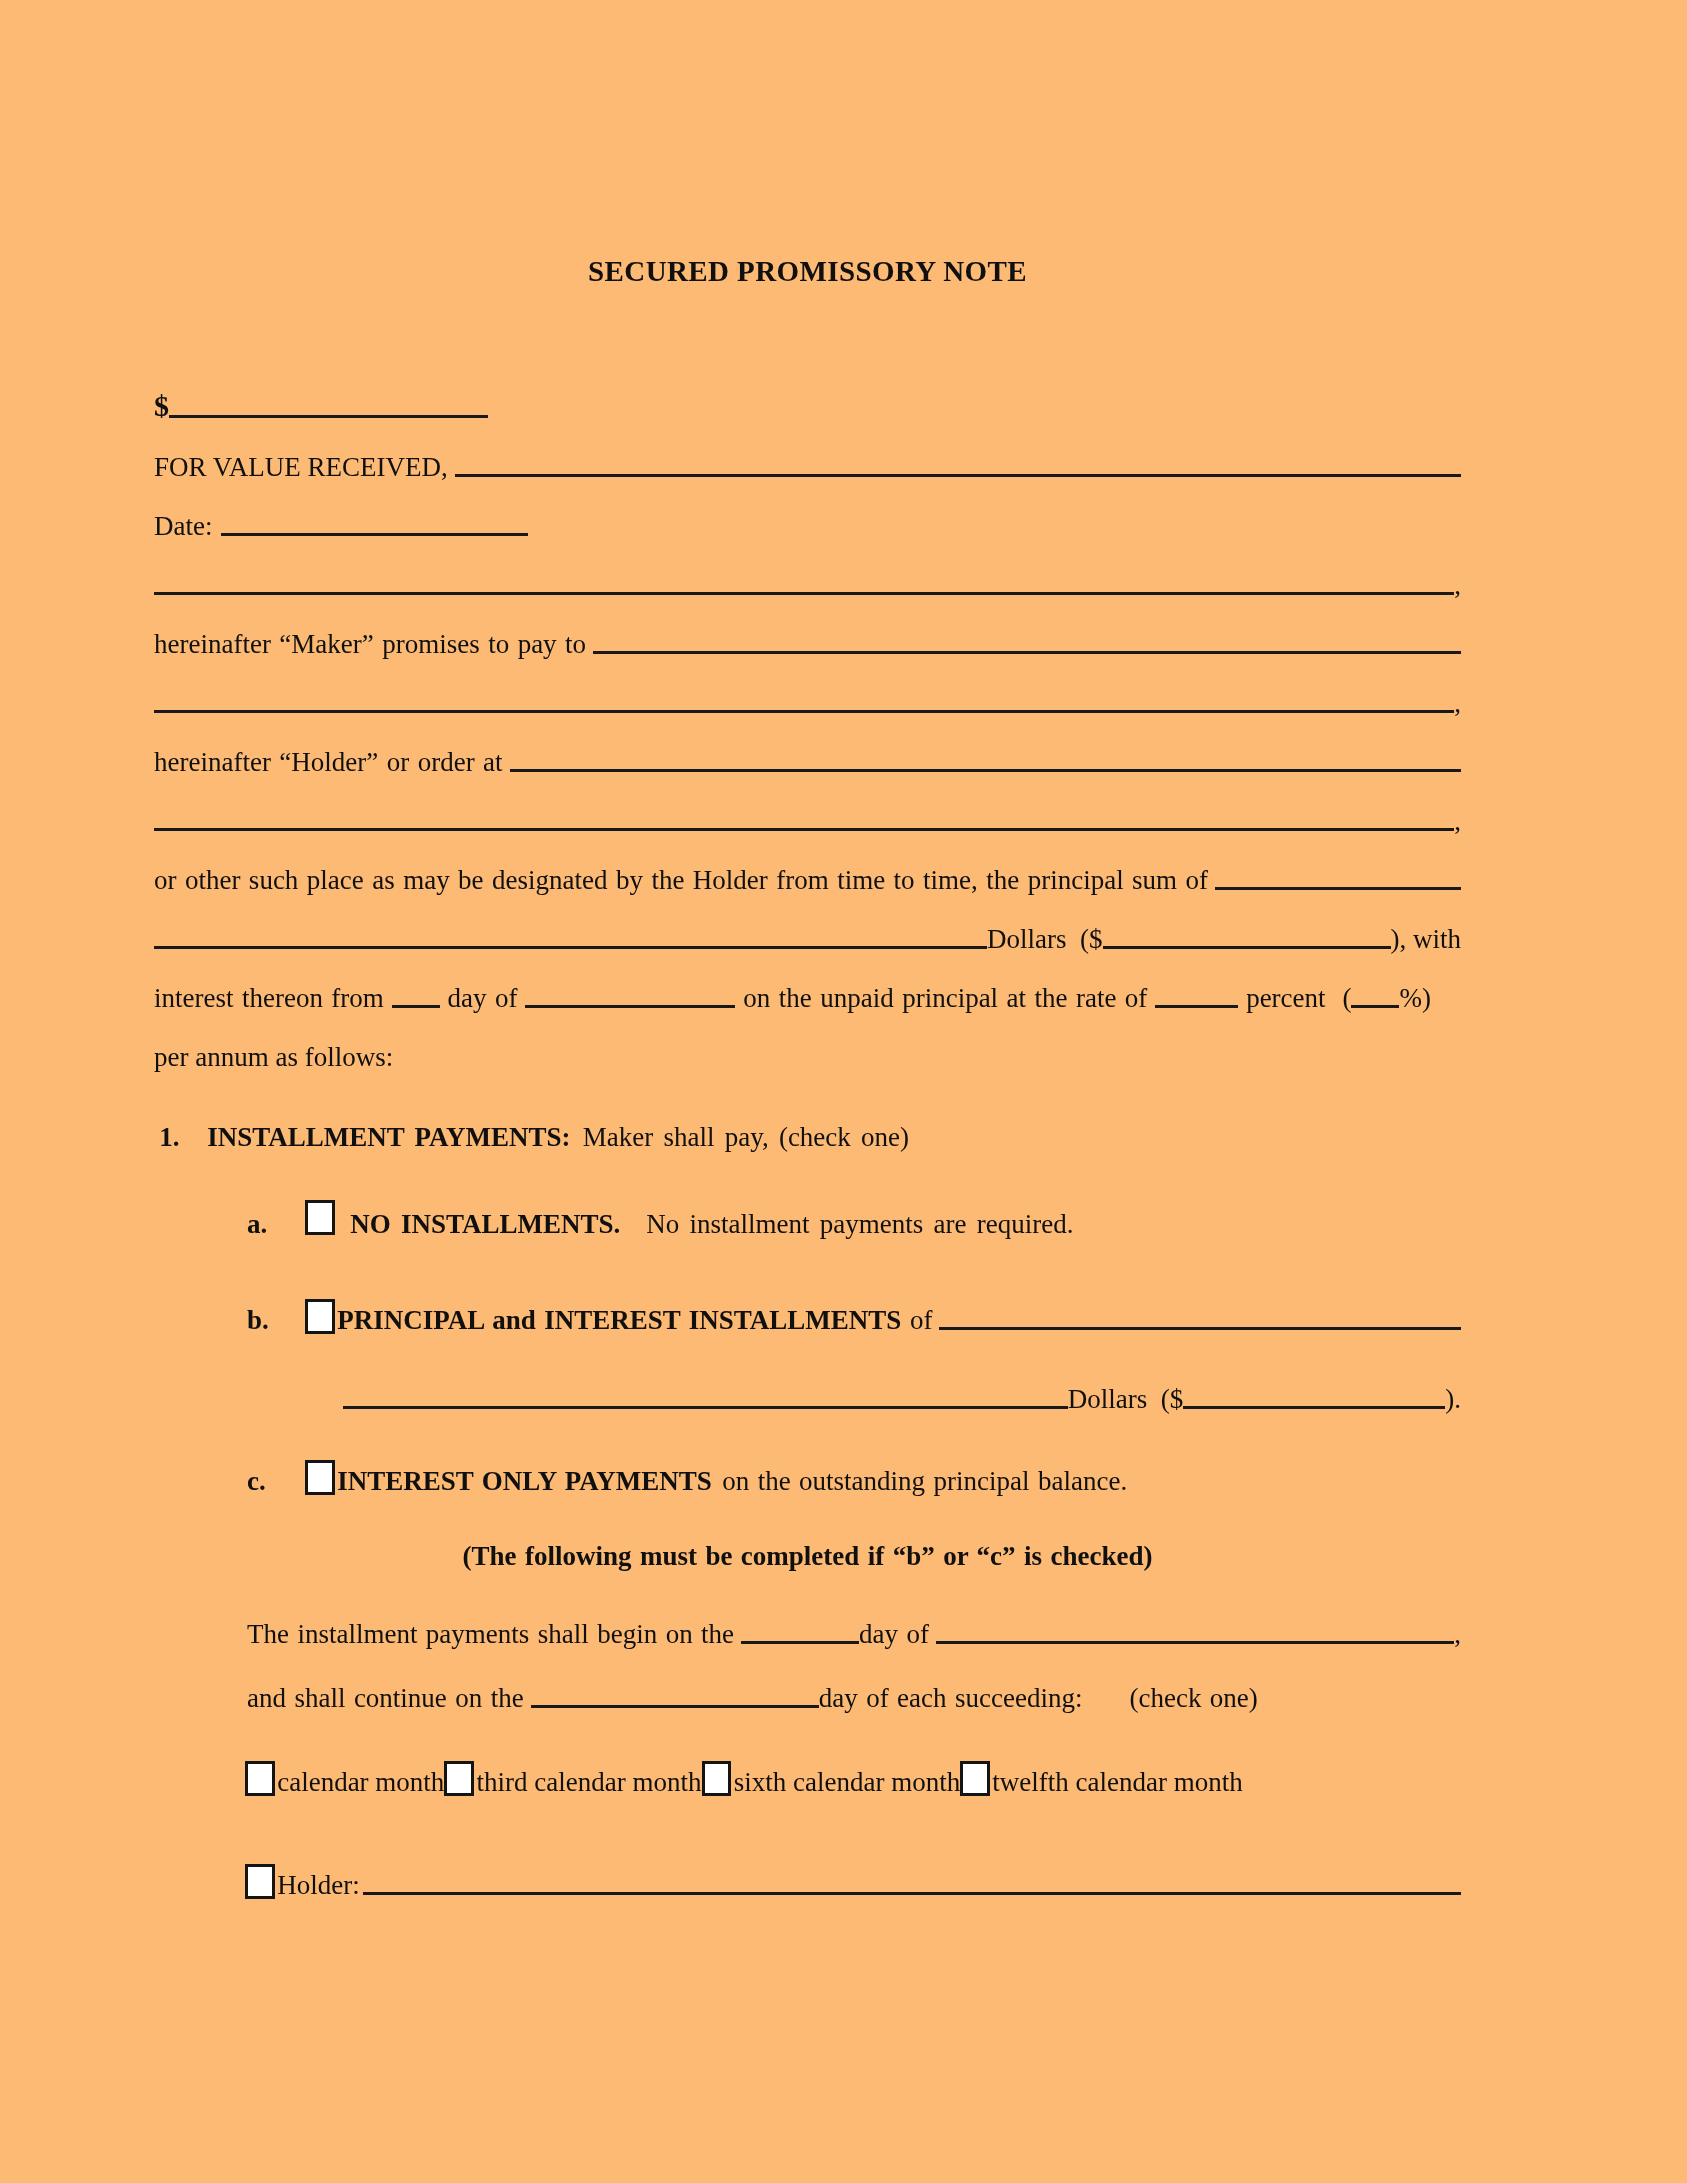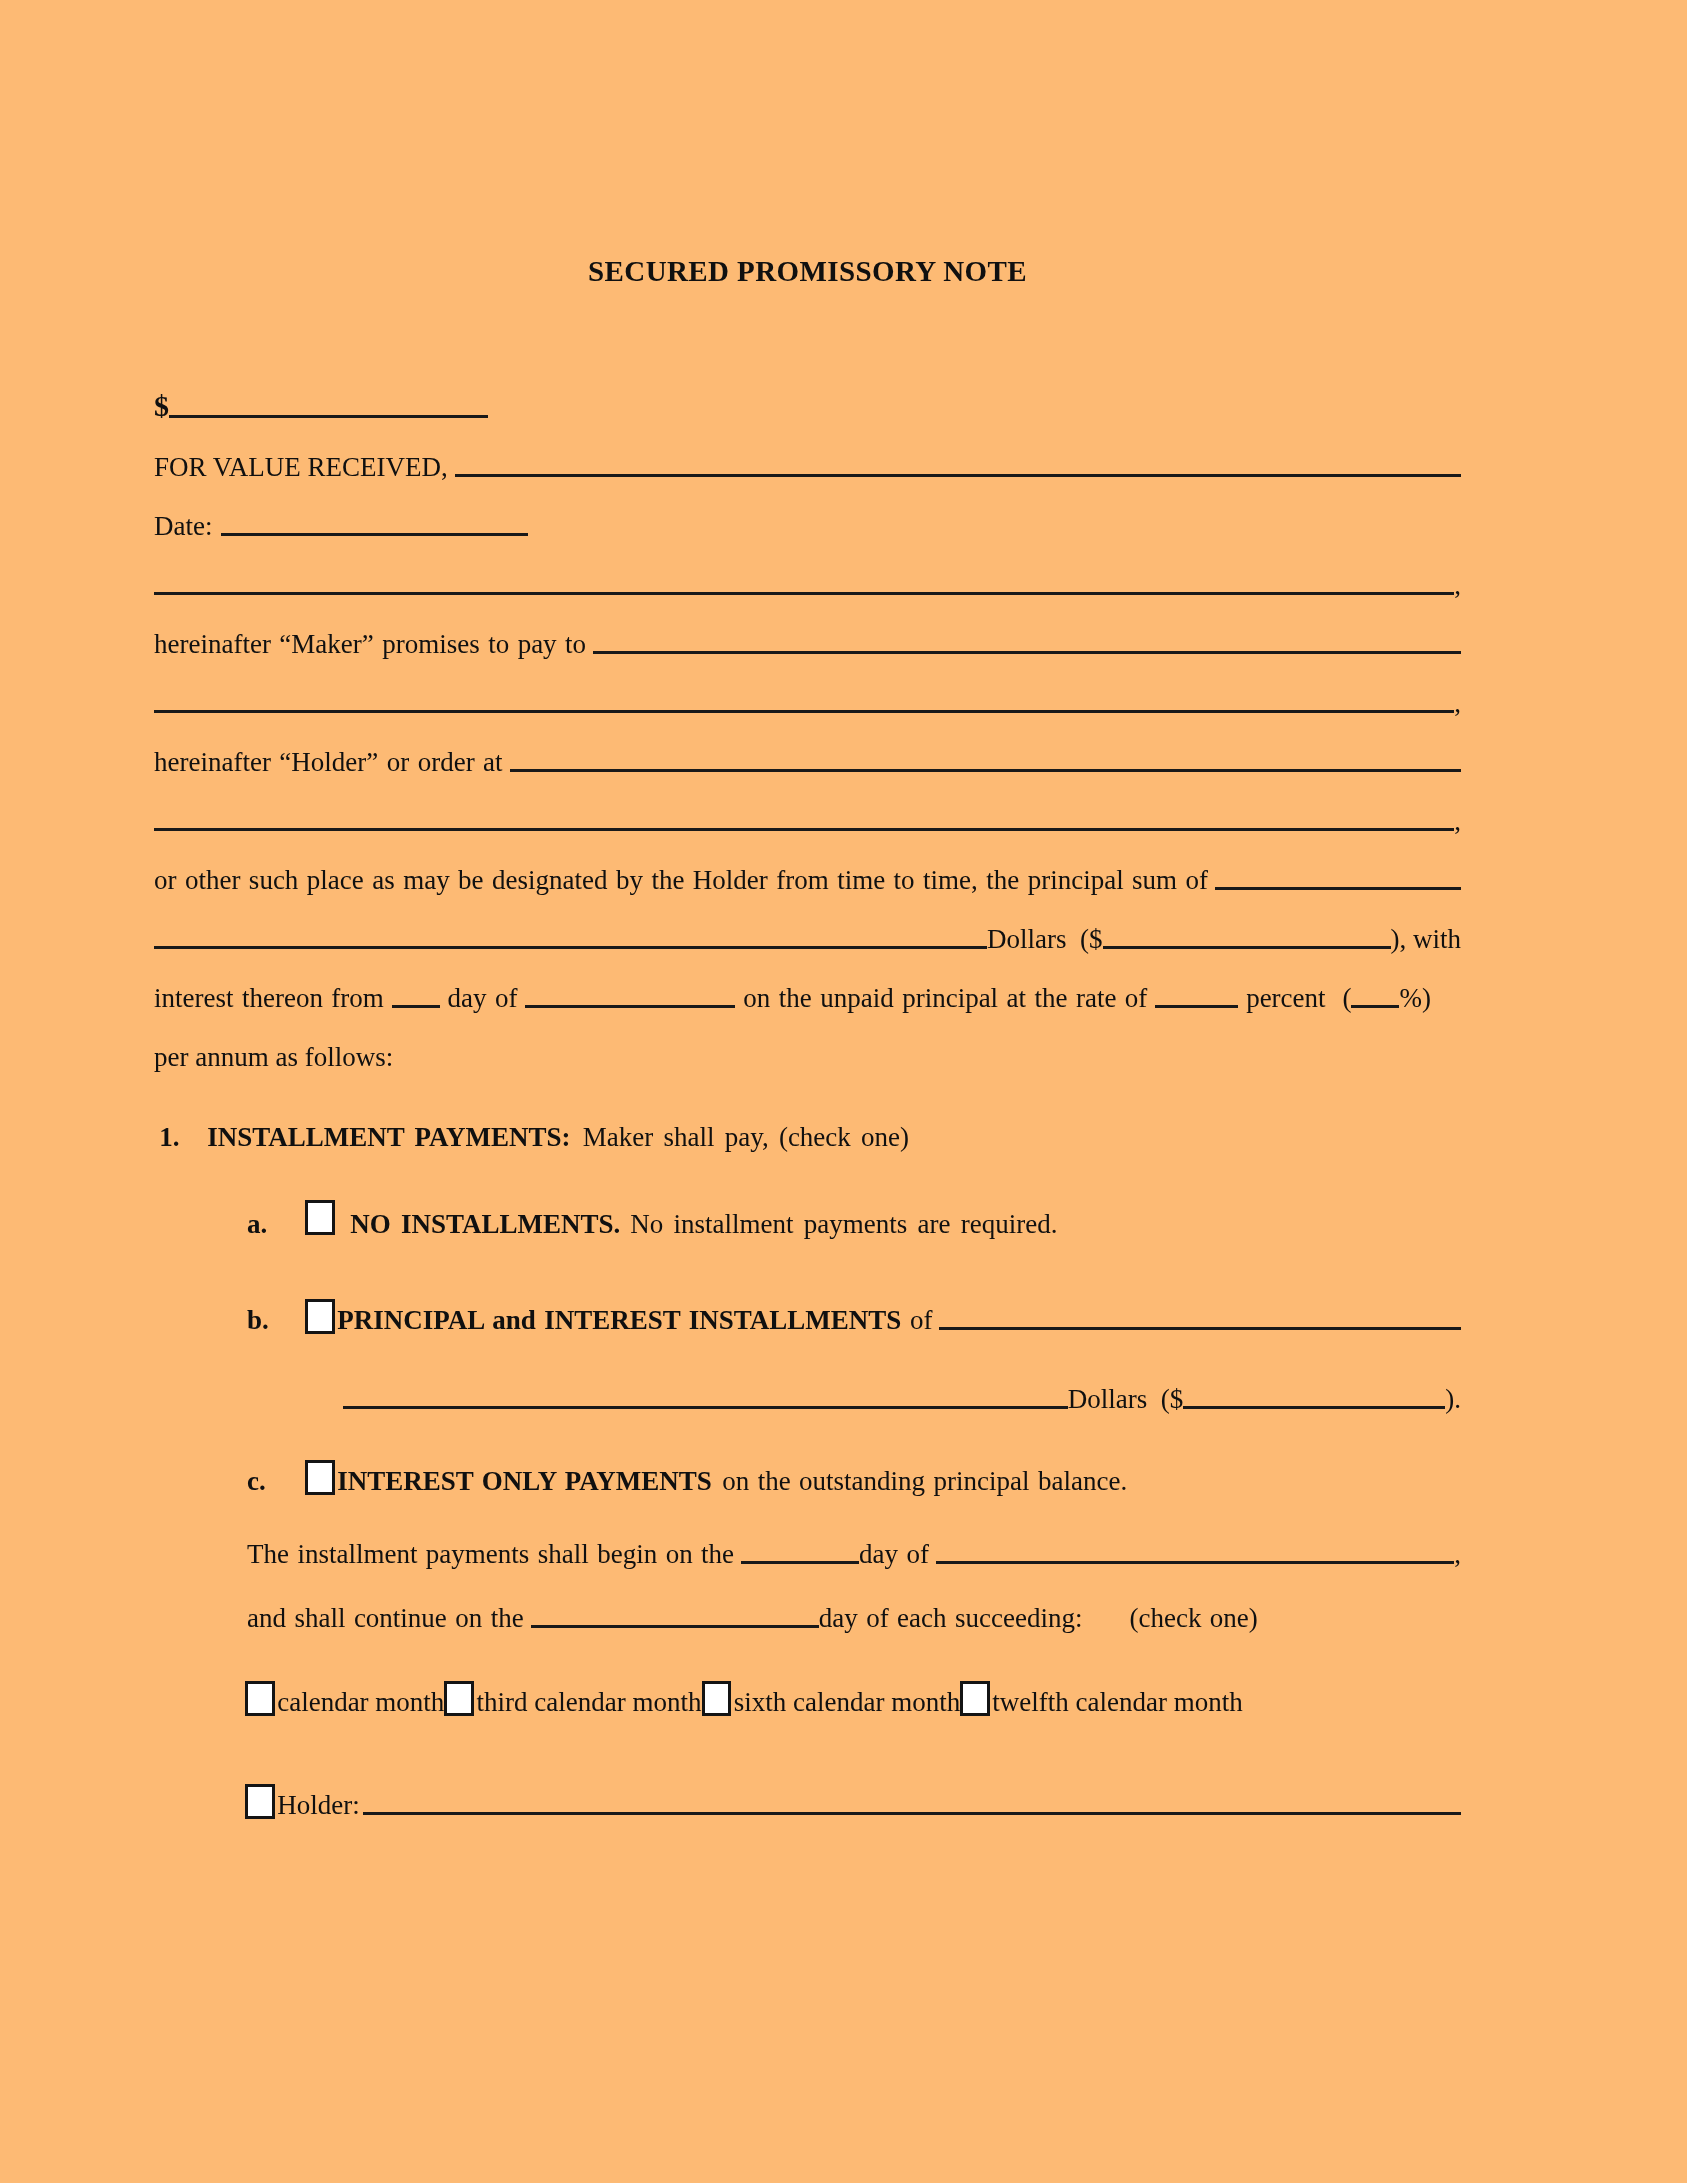--- a/index.html
+++ b/index.html
@@ -119,21 +119,21 @@
     <div class="s indent1 ws4" style="margin-top:38px">
       <span class="t num">1.</span>
       <span class="t b">INSTALLMENT PAYMENTS:</span>
       <span class="t" style="margin-left:12.2px">Maker shall pay, (check one)</span>
     </div>
 
     <div class="s indent2 ws4" style="margin-top:45px">
       <span class="t letter">a.</span>
       <span class="cb" style="margin-right:15.7px;margin-bottom:5.2px"></span>
       <span class="t b">NO INSTALLMENTS.</span>
-      <span class="t" style="margin-left:10px">No installment payments are required.</span>
+      <span class="t" style="margin-left:26px">No installment payments are required.</span>
     </div>
 
     <div class="s indent2 ws2" style="margin-top:54px">
       <span class="t letter">b.</span>
       <span class="cb" style="margin-right:2.6px"></span>
       <span class="t b">PRINCIPAL and INTEREST INSTALLMENTS</span>
       <span class="t" style="margin-left:8.7px">of</span>
       <span class="fl"></span>
     </div>
 
@@ -144,20 +144,21 @@
       <span class="t">).</span>
     </div>
 
     <div class="s indent2 ws2" style="margin-top:40px">
       <span class="t letter">c.</span>
       <span class="cb" style="margin-right:2.6px"></span>
       <span class="t b">INTEREST ONLY PAYMENTS</span>
       <span class="t" style="margin-left:10.5px">on the outstanding principal balance.</span>
     </div>
 
+    <div class="note-row" style="margin-top:38px">(The following must be completed if “b” or “c” is checked)</div>
 
     <div class="s indent2 ws2" style="margin-top:31px">
       <span class="t">The installment payments shall begin on the</span>
       <span class="bx" style="width:118px;margin-left:7px"></span>
       <span class="t">day of</span>
       <span class="fl"></span>
       <span class="t">,</span>
     </div>
 
     <div class="s indent2 ws2" style="margin-top:22px">

